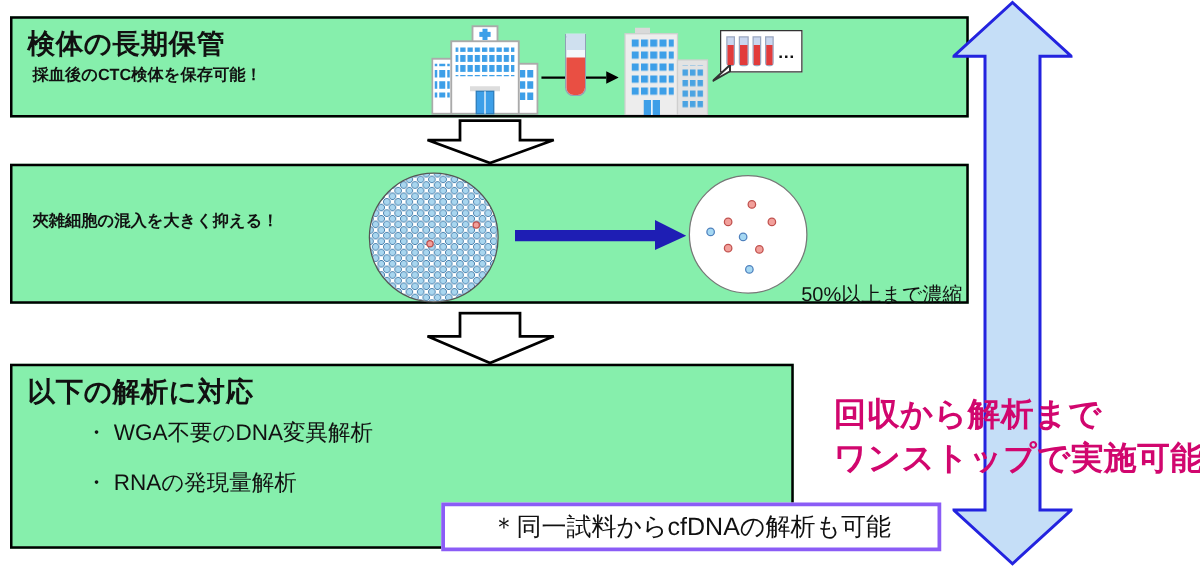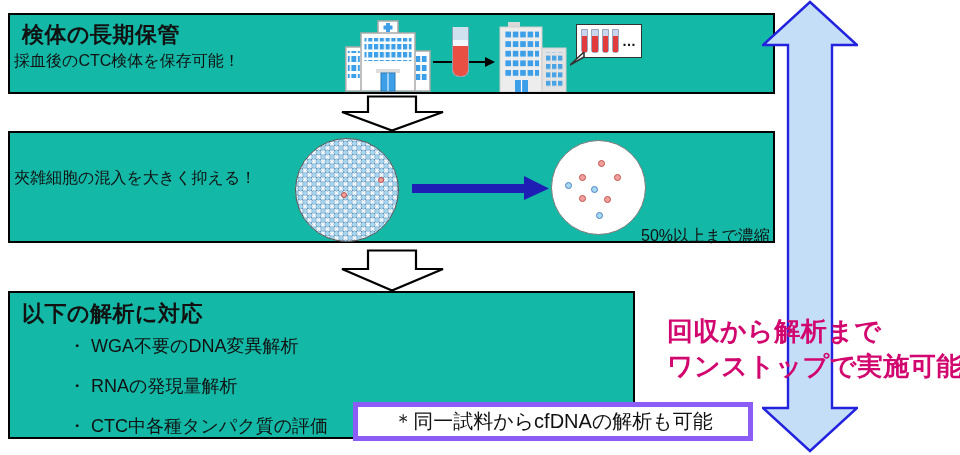--- a/index.html
+++ b/index.html
@@ -2,27 +2,27 @@
 <html><head>
 <meta charset="utf-8">
 <style>
   * { margin:0; padding:0; box-sizing:border-box; }
   html,body { width:960px; height:455px; background:#fff; overflow:hidden; }
   body { position:relative; font-family:"Liberation Sans","DejaVu Sans",sans-serif; color:#111; }
 
   .abs { position:absolute; }
 
   
-  .black-box { position:absolute; border:2.5px solid #000; background:#14b8a6; z-index:1; }
+  .black-box { position:absolute; border:2.5px solid #000; background:#86efac; z-index:1; }
   #box-storage  { left:8px;  top:13px;  width:767px; height:81px; }
   #box-recovery { left:8px;  top:131px; width:767px; height:112px; }
   #box-analysis { left:8px;  top:291px; width:627px; height:148px; }
 
   .box-title { position:absolute; left:12px; font-size:22px; font-weight:bold; letter-spacing:0.5px; white-space:nowrap; }
-  .box-sub   { position:absolute; left:4px; font-size:16px; white-space:nowrap; }
+  .box-sub   { position:absolute; left:16px; font-size:13px; white-space:nowrap;font-weight:bold; }
 
   
   .flow-arrow { position:absolute; left:340px; width:105px; z-index:2; }
   #flow-arrow-1 { top:95px;  height:37px; }
   #flow-arrow-2 { top:249px; height:43px; }
 
   
   #hospital-icon { left:345px; top:20px; }
   #transfer-arrow { left:433px; top:55px; }
   .tube { position:absolute; border:1.5px solid #8fa2b5; border-top:none; border-radius:0 0 7px 7px; background:#f4f8fc; overflow:hidden; }
@@ -54,21 +54,21 @@
   #ctc-sep-label { left:438px; top:156px; width:116px; text-align:center; font-size:16px; font-weight:bold; }
   #ctc-sep-arrow { left:412px; top:176px; }
   #purity-caption { left:404px; top:199px; font-size:16px; line-height:21px; white-space:nowrap; }
   #purity-caption sup { font-size:11px; }
   #concentrate-label { left:641px; top:226px; font-size:16px; white-space:nowrap; z-index:2; }
 
   
   .bullet { position:absolute; left:58px; font-size:18px; white-space:nowrap; }
 
   
-  #note-box { left:353px; top:402px; width:400px; height:39px; border:5px solid #8b5cf6; background:#fff;
+  #note-box { left:353px; top:402px; width:400px; height:39px; border:3px solid #8b5cf6; background:#fff;
     display:flex; align-items:center; justify-content:center; font-size:20px; white-space:nowrap; z-index:6; }
 
   
   #big-double-arrow { left:762px; top:0; z-index:3; }
   #onestop-text { left:667px; top:314px; z-index:5; font-size:26px; font-weight:bold; color:#d1066e;
     line-height:35px; white-space:nowrap; letter-spacing:0.5px; }
 </style>
 </head>
 <body>
 
@@ -184,21 +184,20 @@
 <div class="abs" id="concentrate-label">50%以上まで濃縮</div>
 
 <svg class="flow-arrow" id="flow-arrow-2" viewBox="0 0 105 43">
   <polygon points="28,1.5 76,1.5 76,20 103,20 52,41.5 2,20 28,20" fill="#fff" stroke="#000" stroke-width="2.2"></polygon>
 </svg>
 
 <div class="black-box" id="box-analysis">
   <div class="box-title" style="top:6px;">以下の解析に対応</div>
   <div class="bullet" style="top:41px;">・ WGA不要のDNA変異解析</div>
   <div class="bullet" style="top:81px;">・ RNAの発現量解析</div>
-  <div class="bullet" style="top:121px;">・ CTC中各種タンパク質の評価</div>
 </div>
 
 <div class="abs" id="note-box">
   <span>＊同一試料からcfDNAの解析も可能</span>
 </div>
 
 <svg class="abs" id="big-double-arrow" width="96" height="453" viewBox="0 0 96 453">
   <polygon points="48,2 95,45 70,45 70,408 95,408 48,451 1,408 26,408 26,45 1,45" fill="#c5def7" stroke="#2323df" stroke-width="2.4" stroke-linejoin="miter"></polygon>
 </svg>
 <div class="abs" id="onestop-text">

